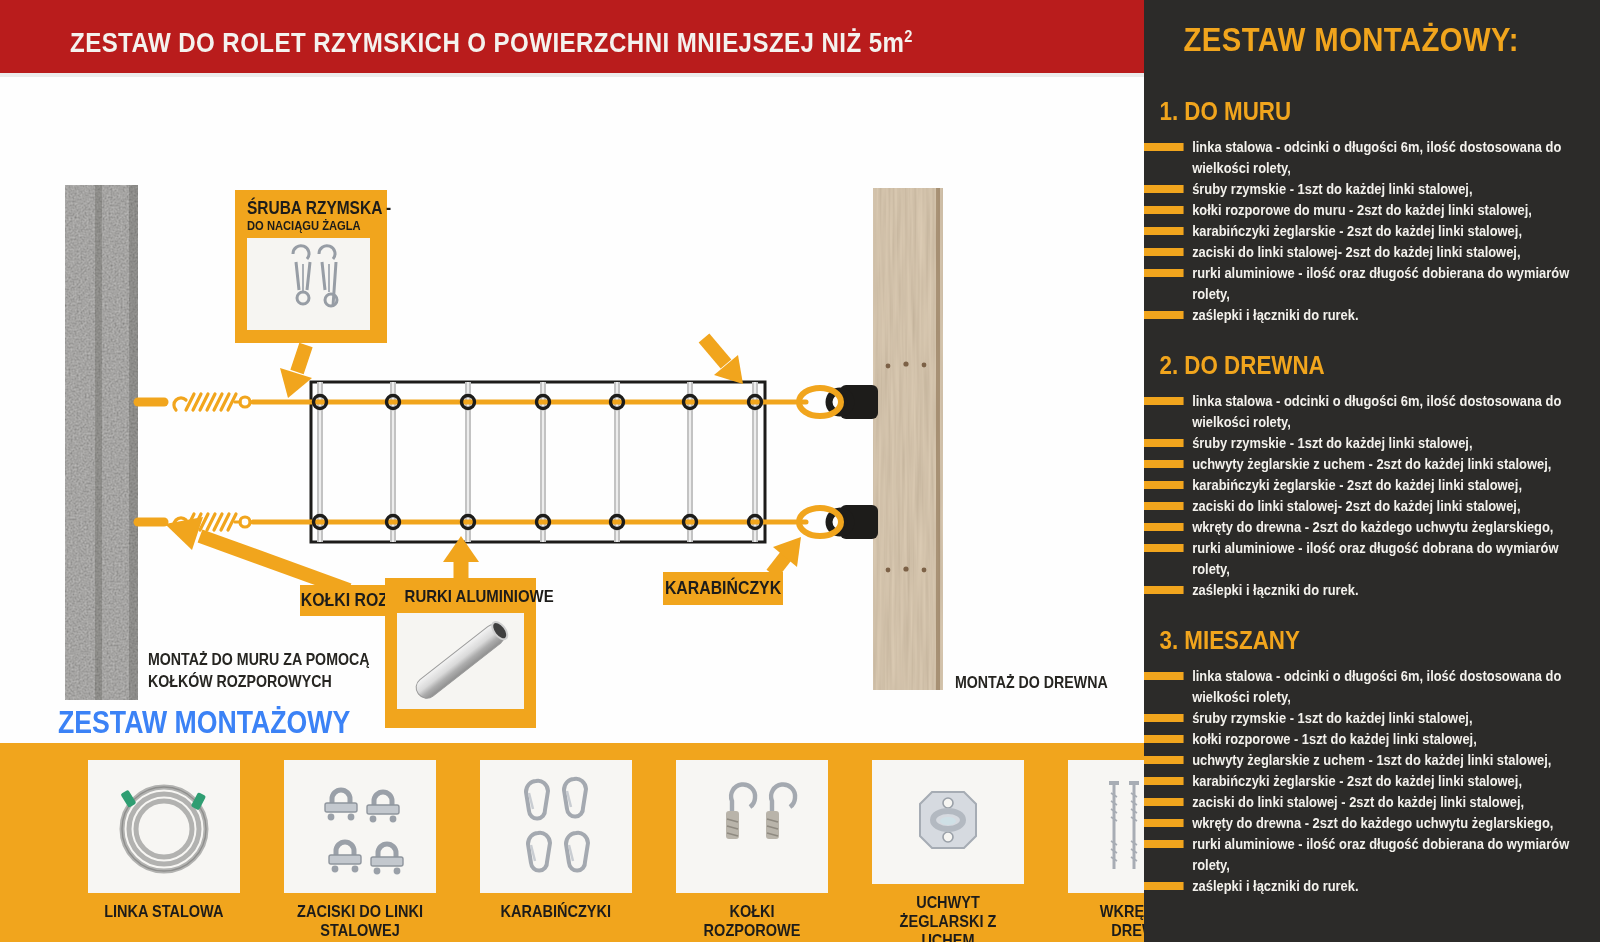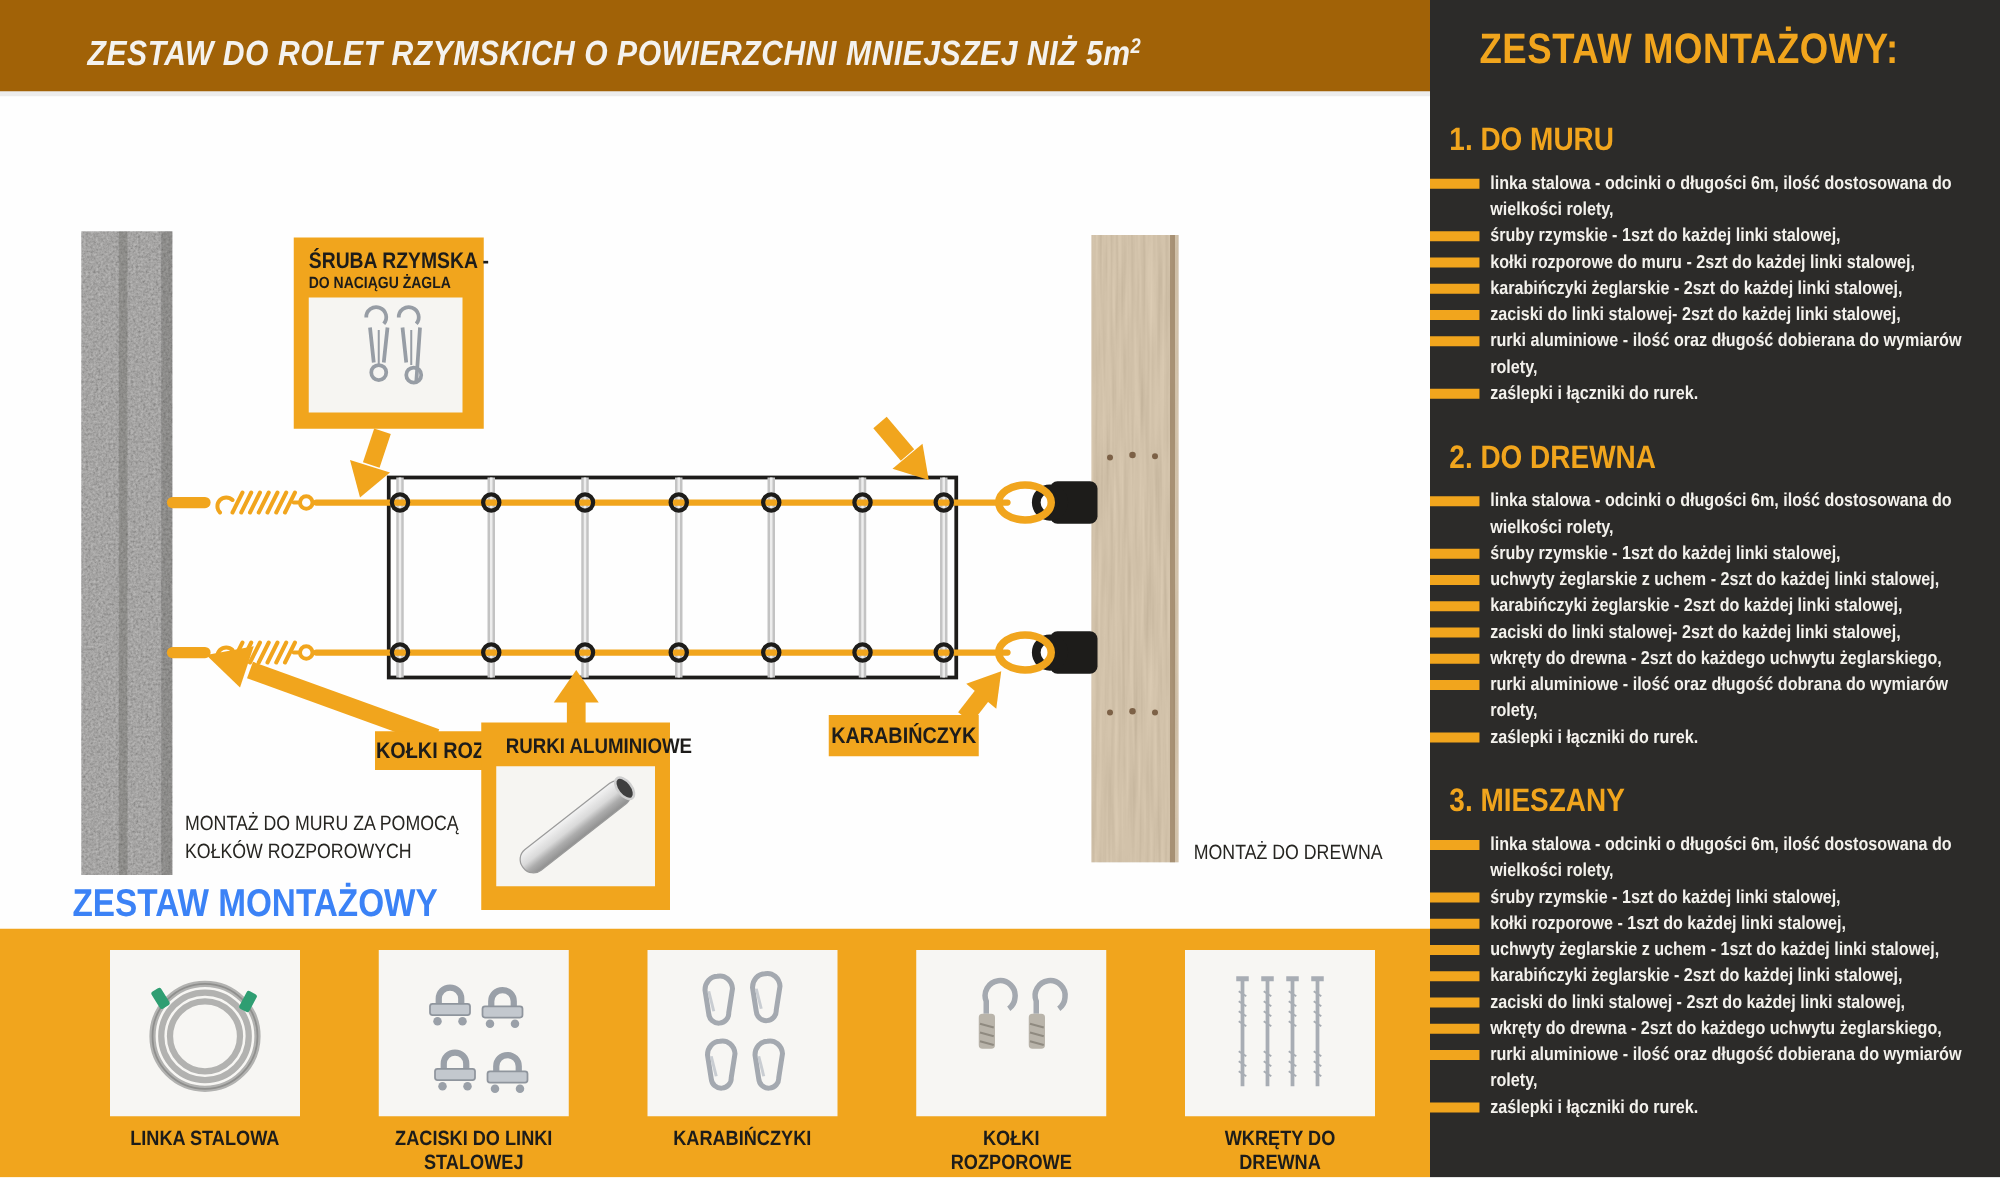--- a/index.html
+++ b/index.html
@@ -2,22 +2,22 @@
 <html><head>
 <meta charset="utf-8">
 <style>
   html,body{margin:0;padding:0;background:#fff;}
   .stage{position:relative;width:1600px;height:942px;overflow:hidden;
          font-family:"Liberation Sans","DejaVu Sans",sans-serif;background:#ffffff;}
   
   .cxl{transform:scaleX(.86);transform-origin:0 0;display:block;}
   .cxc{transform:scaleX(.88);transform-origin:50% 50%;display:block;}
   
-  .titlebar{position:absolute;left:0;top:0;width:1144px;height:73px;background:#a16207;
-            box-shadow:0 4px 0 rgba(0,0,0,.07);z-index:5;font-style:italic;}
+  .titlebar{position:absolute;left:0;top:0;width:1144px;height:73px;background:#b91c1c;
+            box-shadow:0 4px 0 rgba(0,0,0,.07);z-index:5;}
   .titlebar .t{position:absolute;left:70px;top:0;height:73px;line-height:73px;white-space:nowrap;
                color:#f4f2ee;font-weight:700;font-size:28px;letter-spacing:.5px;width:1200px;}
   .titlebar sup{font-size:17px;}
   
   .main{position:absolute;left:0;top:73px;width:1144px;height:670px;background:#fefefe;}
   .concrete{position:absolute;left:65px;top:112px;width:73px;height:515px;z-index:1;}
   .wood{position:absolute;left:873px;top:115px;width:70px;height:502px;z-index:1;}
   .diag{position:absolute;left:0;top:0;width:1144px;height:670px;z-index:2;}
   
   .box{position:absolute;background:#F1A51D;color:#1d1c1a;z-index:3;box-sizing:border-box;}
@@ -29,21 +29,21 @@
   .oczko{left:600px;top:189px;width:168px;height:74px;padding:7px 8px 6px 12px;}
   .oczko .bt{font-size:17px;line-height:20px;}
   .oczko .bs{font-size:11.5px;line-height:15px;}
   .lblbox{display:flex;align-items:center;justify-content:center;text-align:center;
           font-weight:700;font-size:18px;white-space:nowrap;}
   .kolki{left:300px;top:512px;width:160px;height:31px;}
   .karab{left:663px;top:499px;width:120px;height:33px;}
   .rurki{left:385px;top:505px;width:151px;height:150px;padding:9px 12px 12px 12px;text-align:left;}
   .rurki .bt{font-size:17px;}
   .rurki .photo{margin-top:6px;width:127px;height:96px;}
-  .note{position:absolute;color:#262521;font-weight:400;font-size:16.5px;line-height:22px;z-index:3;white-space:nowrap;}
+  .note{position:absolute;color:#262521;font-weight:700;font-size:16.5px;line-height:22px;z-index:3;white-space:nowrap;}
   .n-muru{left:148px;top:575px;}
   .n-drewna{left:955px;top:598px;}
   .strip-head{position:absolute;left:58px;top:632px;color:#3b82f6;font-weight:700;font-size:31px;z-index:3;white-space:nowrap;}
   
   .strip{position:absolute;left:0;top:743px;width:1144px;height:199px;background:#F1A51D;z-index:4;
          display:flex;justify-content:space-between;padding:17px 44px 0 44px;box-sizing:border-box;}
   .product{width:152px;display:flex;flex-direction:column;align-items:center;margin-left:44px;}
   .pcard{width:152px;height:133px;background:#f7f6f3;display:flex;align-items:center;justify-content:center;}
   .plabel{margin-top:9px;text-align:center;color:#1d1c1a;font-weight:700;font-size:16.5px;line-height:19px;max-width:150px;}
   
@@ -318,20 +318,36 @@
             <path d="M-3,38 l11,3 M-3,45 l11,3 M-3,52 l11,3" stroke="#8f8a80" stroke-width="1.6"></path>
           </g>
           <use href="#hk1" x="40" y="0"></use>
         </svg>
       </div>
       <div class="plabel">
           <span class="cxc">KOŁKI ROZPOROWE</span>
         </div>
     </div>
 
+    <div class="product">
+      <div class="pcard">
+        <svg viewBox="0 0 140 124" width="140" height="124">
+          <g transform="translate(42,32)">
+            <path d="M12,0 H44 L56,12 V44 L44,56 H12 L0,44 V12 Z" fill="#d6dae0" stroke="#a6acb4" stroke-width="2"></path>
+            <circle cx="28" cy="11" r="5" fill="#f6f5f2" stroke="#9aa0a8" stroke-width="1.6"></circle>
+            <circle cx="28" cy="45" r="5" fill="#f6f5f2" stroke="#9aa0a8" stroke-width="1.6"></circle>
+            <ellipse cx="28" cy="28" rx="15" ry="9" fill="none" stroke="#b3b9c1" stroke-width="6"></ellipse>
+            <ellipse cx="28" cy="29" rx="8" ry="4" fill="#cfe0e6"></ellipse>
+          </g>
+        </svg>
+      </div>
+      <div class="plabel">
+          <span class="cxc">UCHWYT ŻEGLARSKI Z UCHEM</span>
+        </div>
+    </div>
 
     <div class="product">
       <div class="pcard">
         <svg viewBox="0 0 140 124" width="140" height="124">
           <g id="sc1" transform="translate(40,16)" stroke="#a8adb4">
             <line x1="0" y1="2" x2="0" y2="88" stroke-width="3"></line>
             <line x1="-5" y1="2" x2="5" y2="2" stroke-width="4"></line>
             <path d="M-3,12 l6,4 M-3,20 l6,4 M-3,28 l6,4 M-3,36 l6,4 M-3,60 l6,4 M-3,68 l6,4 M-3,76 l6,4" stroke-width="1.6"></path>
           </g>
           <use href="#sc1" x="20"></use>

